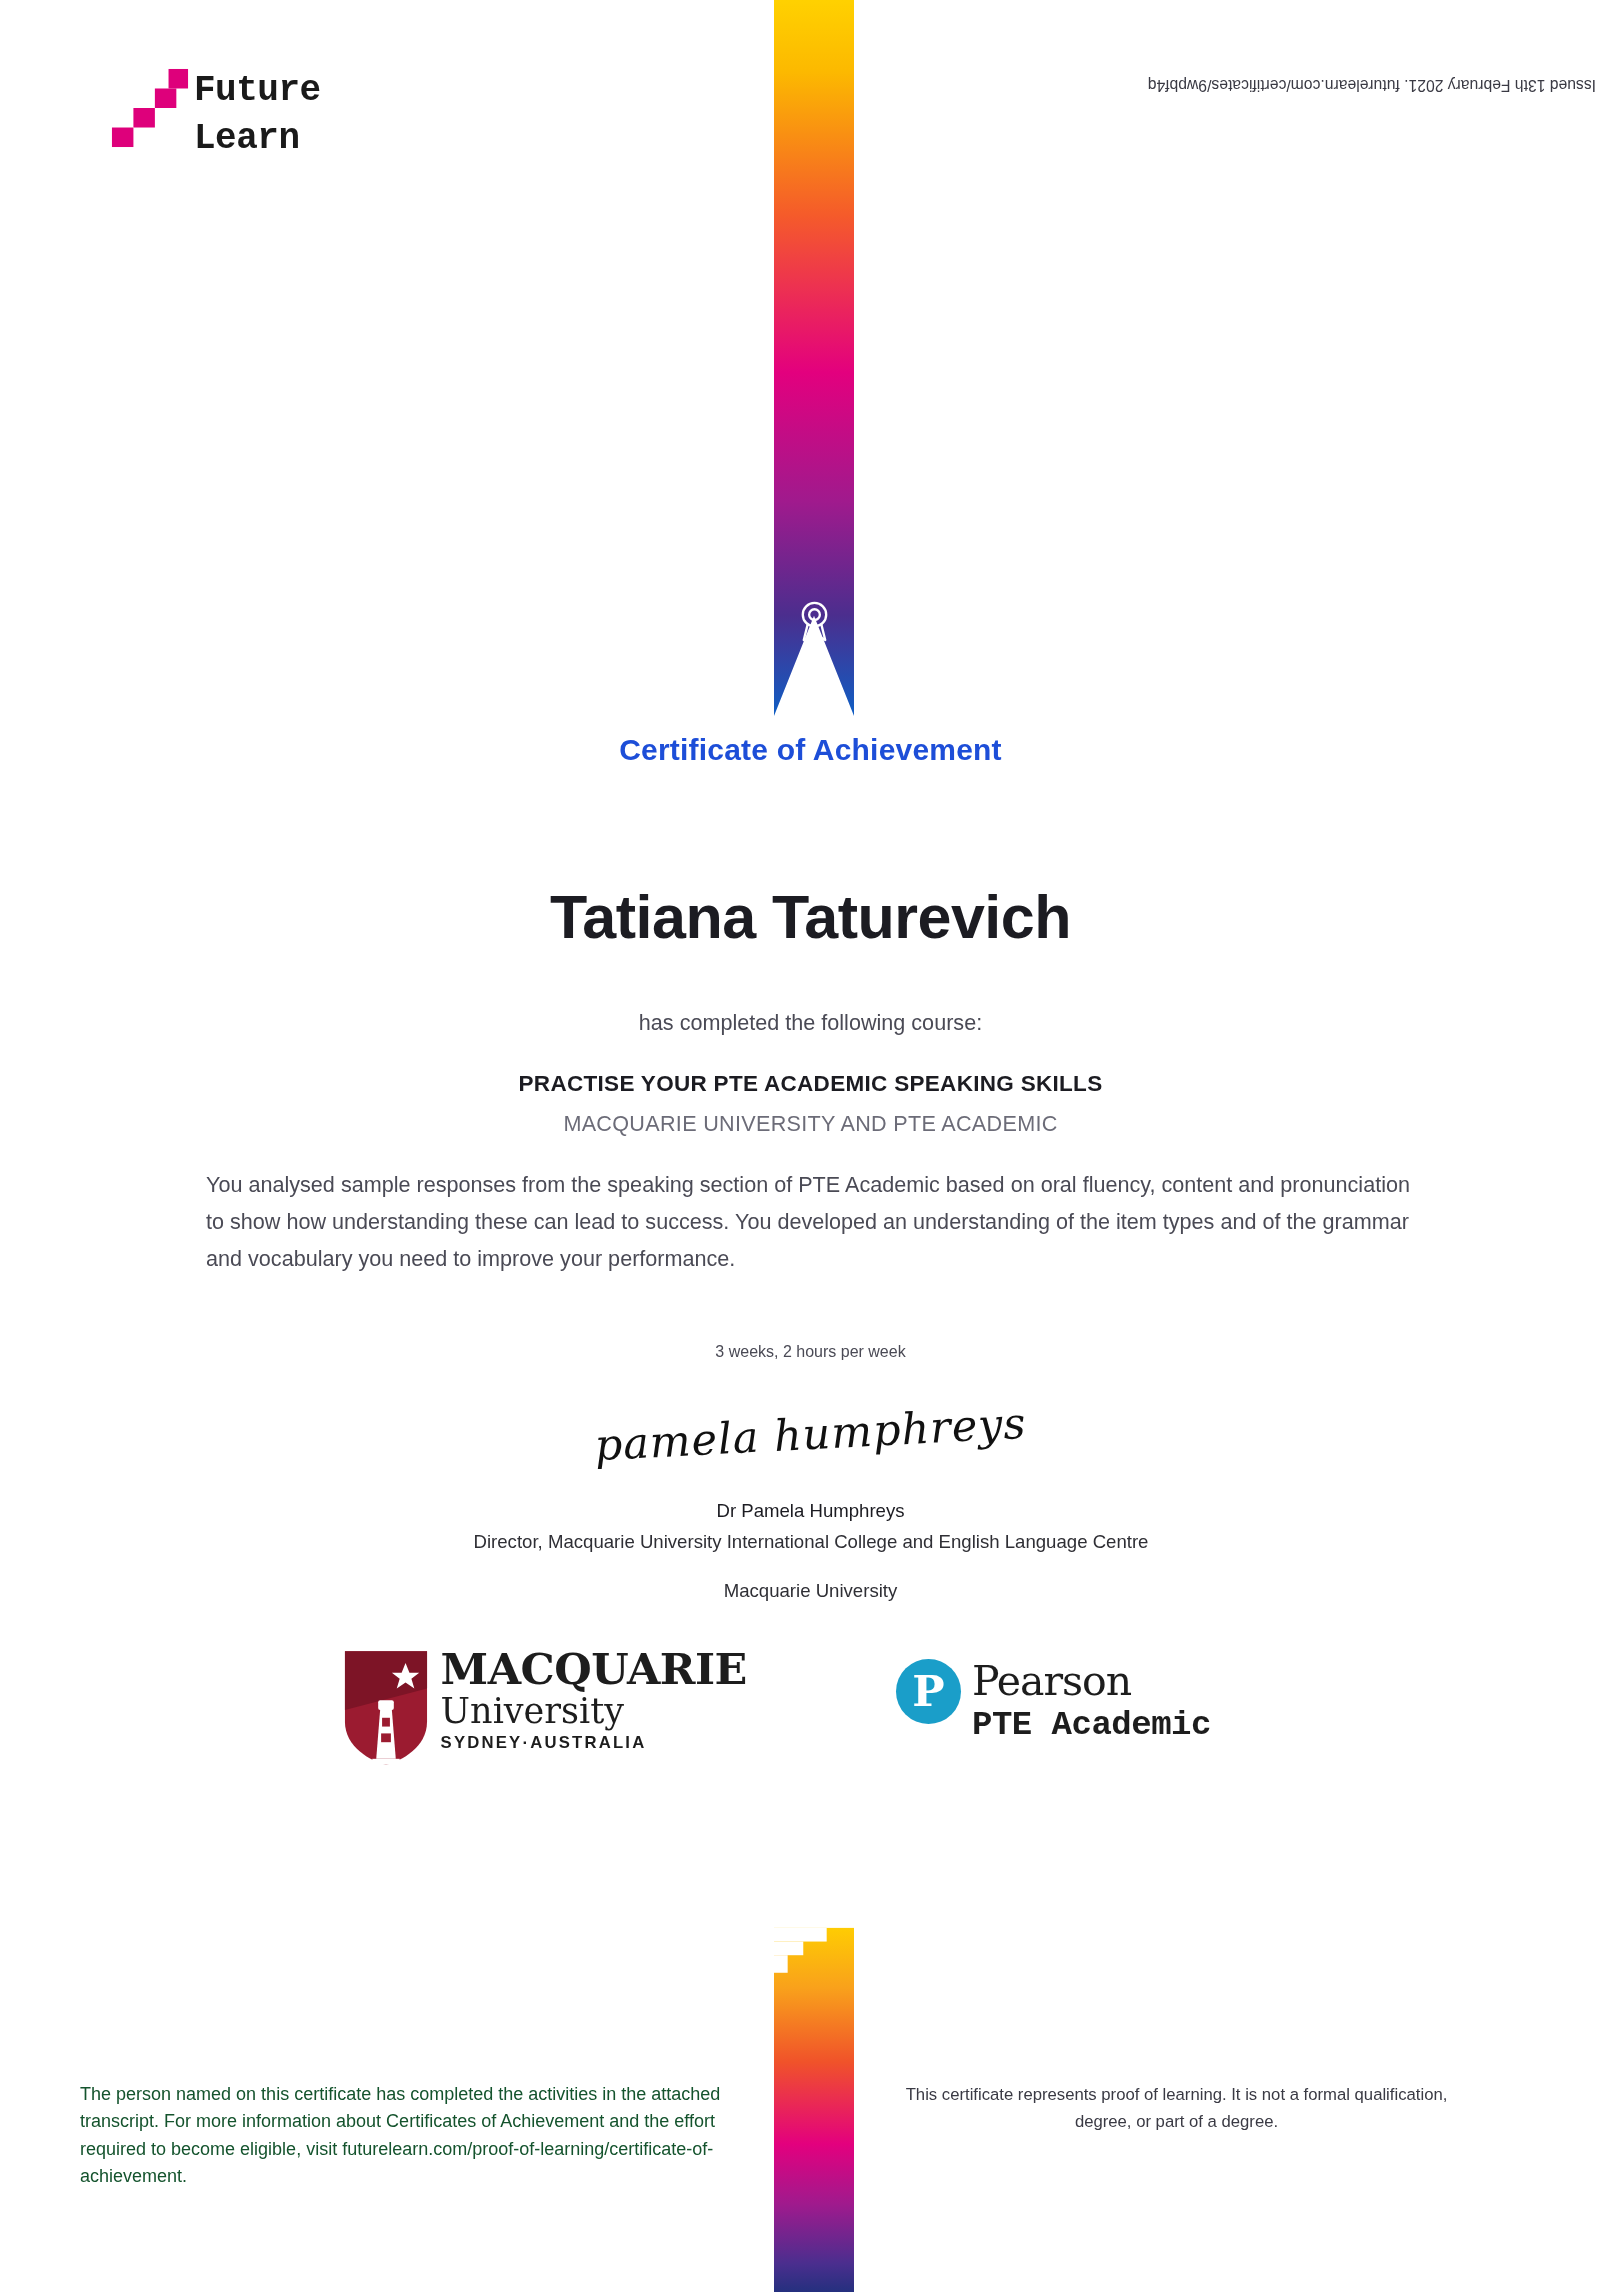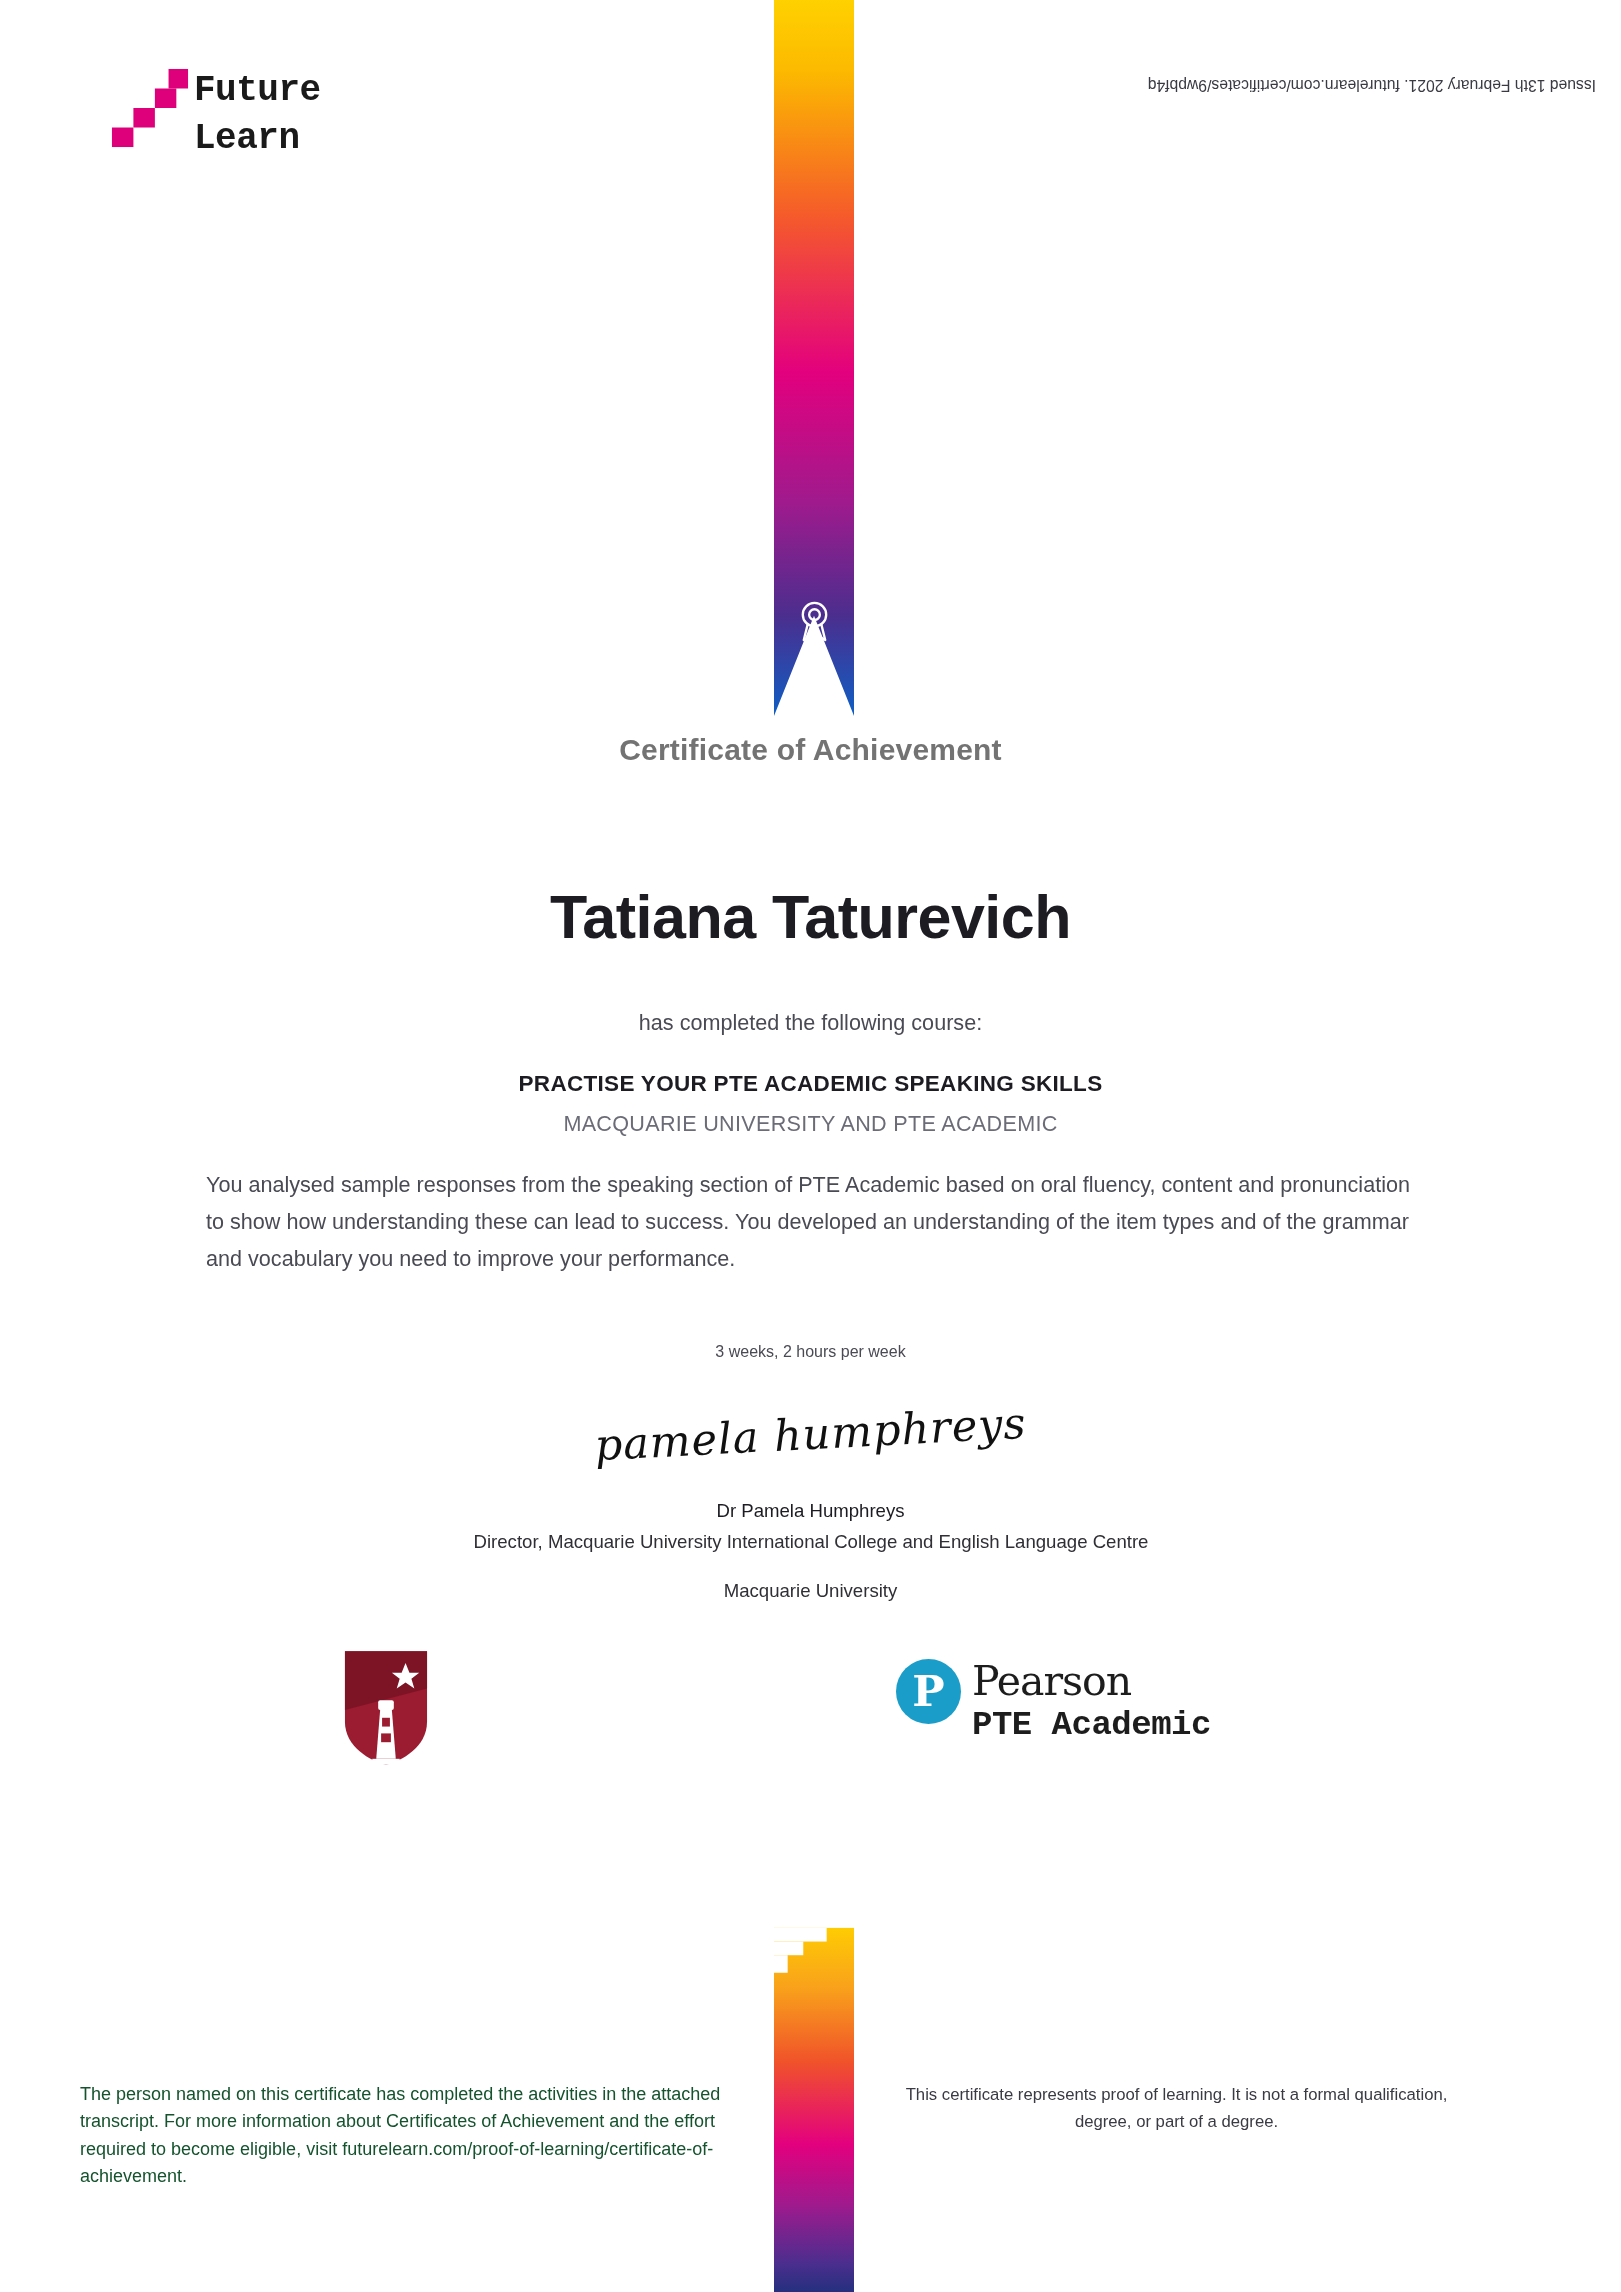--- a/index.html
+++ b/index.html
@@ -74,21 +74,21 @@
   }
 
   
   .cert-title {
     position: absolute;
     left: 0; right: 0;
     top: 733px;
     text-align: center;
     font-size: 30px;
     font-weight: bold;
-    color: #737373;
+    color: #1d4ed8;
     letter-spacing: 0.2px;
   }
   .recipient {
     position: absolute;
     left: 0; right: 0;
     top: 882px;
     text-align: center;
     font-size: 61px;
     font-weight: bold;
     color: #1c1c22;
@@ -359,20 +359,25 @@
       <g fill="#ffffff">
         <rect x="36" y="52" width="16" height="10" rx="2"></rect>
         <polygon points="38,62 50,62 54,112 34,112"></polygon>
         <rect x="30" y="112" width="28" height="6"></rect>
       </g>
       <g fill="#9b1b30">
         <rect x="40" y="70" width="8" height="9"></rect>
         <rect x="39" y="86" width="10" height="9"></rect>
       </g>
     </svg>
+    <div class="mq-text">
+      <div class="l1">MACQUARIE</div>
+      <div class="l2">University</div>
+      <div class="l3">SYDNEY·AUSTRALIA</div>
+    </div>
   </div>
 
   <div class="pearson-logo">
     <div class="pearson-mark">P</div>
     <div class="pearson-word">Pearson</div>
     <div class="pearson-sub">PTE Academic</div>
   </div>
 
 </div>
 

